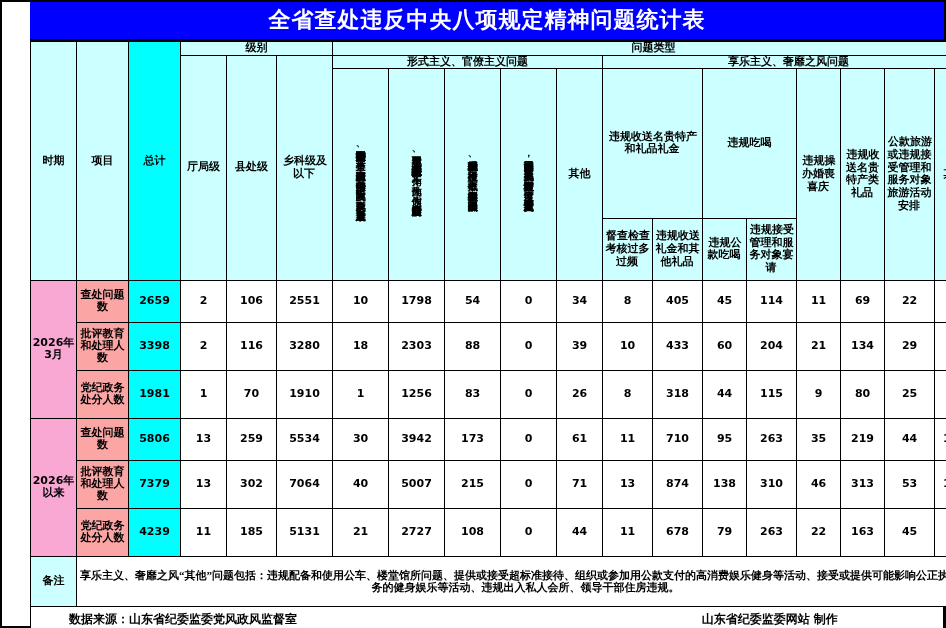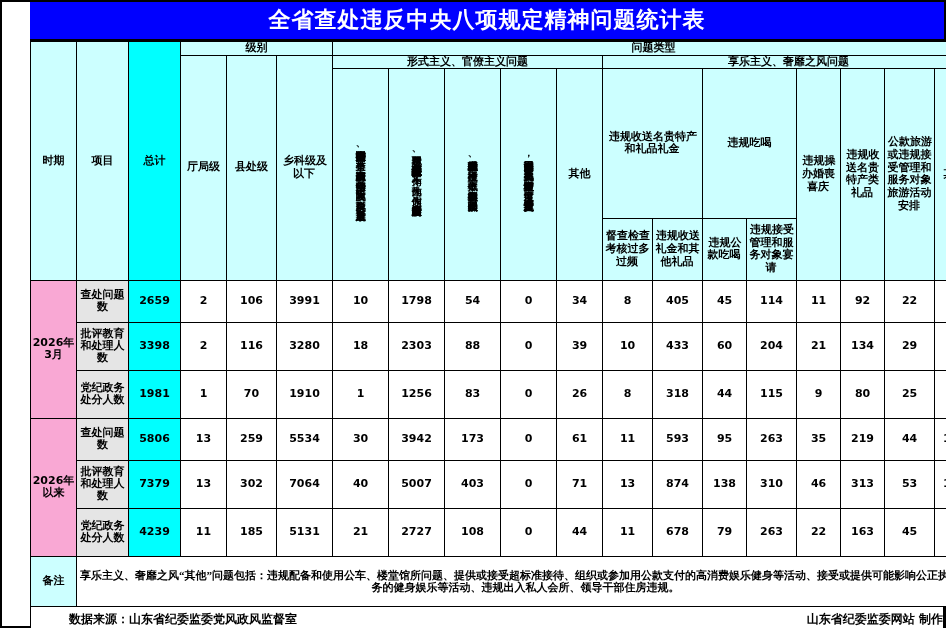--- a/index.html
+++ b/index.html
@@ -67,21 +67,21 @@
   .wrapcell {
     padding: 2px 1px;
     line-height: 1.15;
   }
   .period {
     background: #f9a8d4;
     font-size: 12px;
     line-height: 1.25;
   }
   .itemcell {
-    background: #e5e5e5;
+    background: #fca5a5;
     font-size: 12px;
     line-height: 1.2;
     padding: 2px 1px;
     margin-top: 48px;
   }
   .totalcol {
     background: #00ffff;
     margin-top: 32px;
   }
   .datacell {
@@ -111,21 +111,21 @@
     background: #ffffff;
   }
   .footer .src {
     flex: 0 0 62%;
     padding-left: 38px;
     box-sizing: border-box;
     font-family: Liberation Mono, monospace;
   }
   .footer .made {
     flex: 1;
-    text-align: right;
+    text-align: center;
   }
   .grp {
     font-size: 13px;
   }
 </style>
 </head>
 <body>
 
 <div id="page">
 
@@ -230,32 +230,32 @@
     </tr>
 
     <tr style="height:42px">
       <td class="period" rowspan="3">
         <span>2026年3月</span>
       </td>
       <td class="itemcell">查处问题数</td>
       <td class="totalcol">2659</td>
       <td class="datacell">2</td>
       <td class="datacell">106</td>
-      <td class="datacell">3991</td>
+      <td class="datacell">2551</td>
       <td class="datacell">10</td>
       <td class="datacell">1798</td>
       <td class="datacell">54</td>
       <td class="datacell">0</td>
       <td class="datacell">34</td>
       <td class="datacell">8</td>
       <td class="datacell">405</td>
       <td class="datacell">45</td>
       <td class="datacell">114</td>
       <td class="datacell">11</td>
-      <td class="datacell">92</td>
+      <td class="datacell">69</td>
       <td class="datacell">22</td>
       <td class="datacell">44</td>
     </tr>
 
     <tr style="height:48px">
       <td class="itemcell">批评教育和处理人数</td>
       <td class="totalcol">3398</td>
       <td class="datacell">2</td>
       <td class="datacell">116</td>
       <td class="datacell">3280</td>
@@ -303,38 +303,38 @@
       <td class="totalcol">5806</td>
       <td class="datacell">13</td>
       <td class="datacell">259</td>
       <td class="datacell">5534</td>
       <td class="datacell">30</td>
       <td class="datacell">3942</td>
       <td class="datacell">173</td>
       <td class="datacell">0</td>
       <td class="datacell">61</td>
       <td class="datacell">11</td>
-      <td class="datacell">593</td>
+      <td class="datacell">710</td>
       <td class="datacell">95</td>
       <td class="datacell">263</td>
       <td class="datacell">35</td>
       <td class="datacell">219</td>
       <td class="datacell">44</td>
       <td class="datacell">125</td>
     </tr>
 
     <tr style="height:48px">
       <td class="itemcell">批评教育和处理人数</td>
       <td class="totalcol">7379</td>
       <td class="datacell">13</td>
       <td class="datacell">302</td>
       <td class="datacell">7064</td>
       <td class="datacell">40</td>
       <td class="datacell">5007</td>
-      <td class="datacell">403</td>
+      <td class="datacell">215</td>
       <td class="datacell">0</td>
       <td class="datacell">71</td>
       <td class="datacell">13</td>
       <td class="datacell">874</td>
       <td class="datacell">138</td>
       <td class="datacell">310</td>
       <td class="datacell">46</td>
       <td class="datacell">313</td>
       <td class="datacell">53</td>
       <td class="datacell">152</td>

